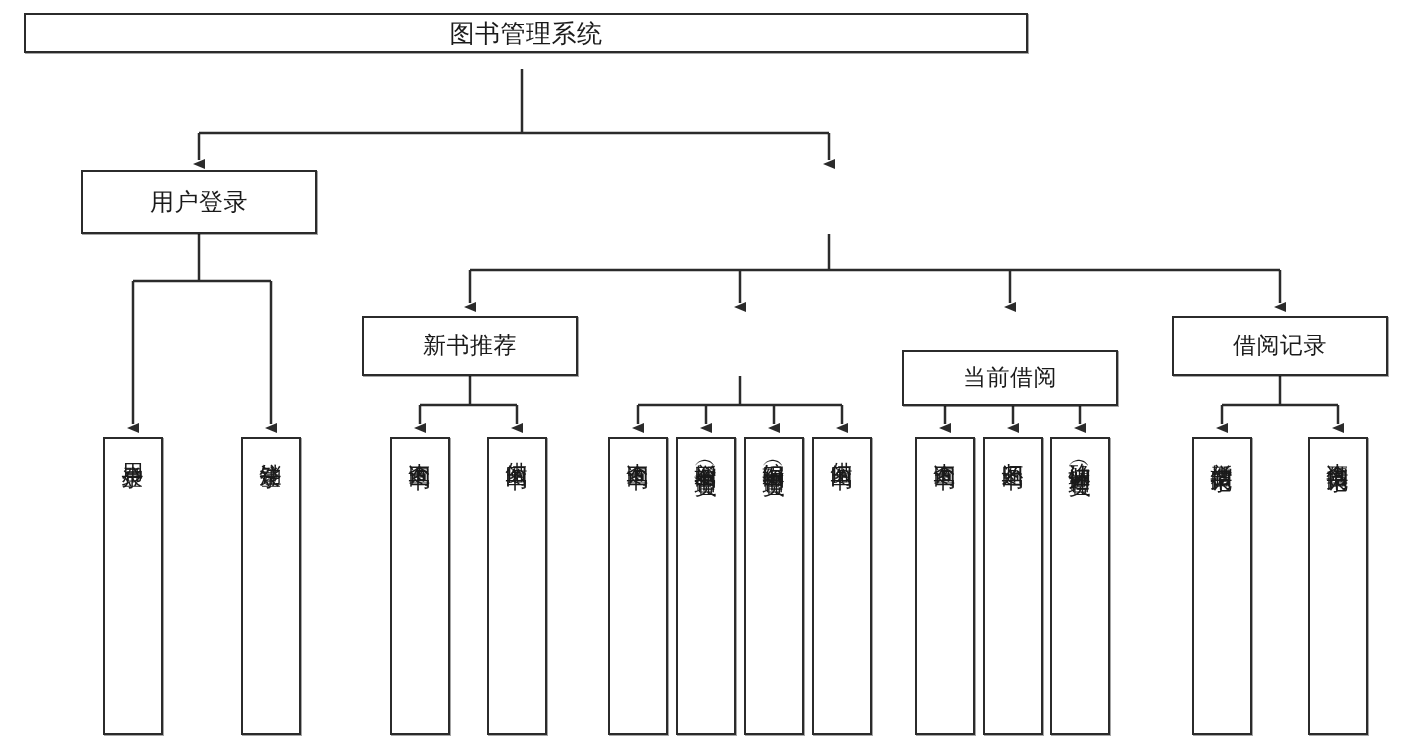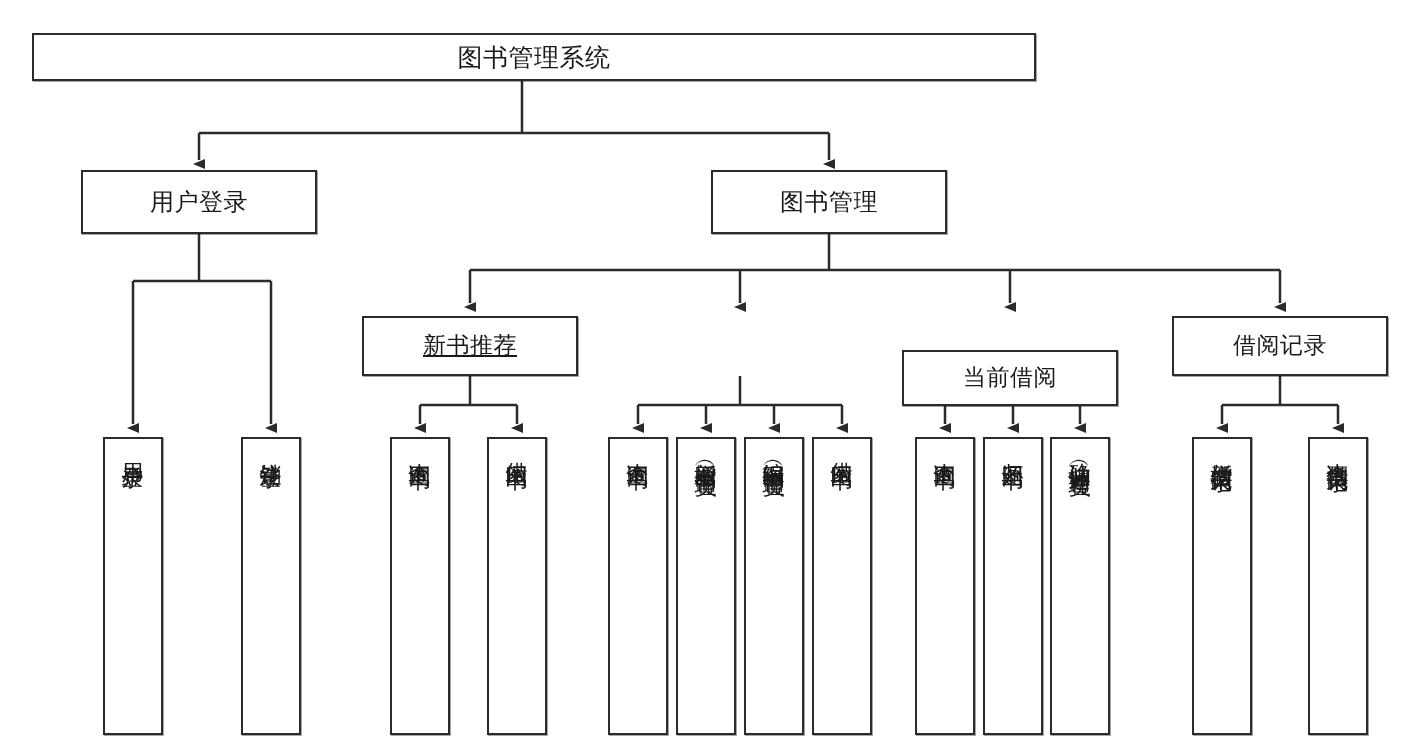--- a/index.html
+++ b/index.html
@@ -118,32 +118,29 @@
       <path d="M1013,405 L1013,424" marker-end="url(#arrow)"></path>
       <path d="M1080,405 L1080,424" marker-end="url(#arrow)"></path>
 
       <path d="M1280,376 L1280,405"></path>
       <path d="M1222,405 L1338,405"></path>
       <path d="M1222,405 L1222,424" marker-end="url(#arrow)"></path>
       <path d="M1338,405 L1338,424" marker-end="url(#arrow)"></path>
     </g>
   </svg>
 
-  <div class="node lvl0" style="left:32px; top:13px; width:1004px; height:48px;margin-top:20px;">
+  <div class="node lvl0" style="left:24px; top:13px; width:1004px; height:40px;">
     <span class="node-label">图书管理系统</span>
   </div>
 
   <div class="node lvl1" style="left:81px; top:170px; width:236px; height:64px;">
     <span class="node-label">用户登录</span>
   </div>
-  <div class="node lvl1" style="left:711px; top:170px; width:236px; height:64px;">
-    <span class="node-label">图书管理</span>
-  </div>
 
-  <div class="node lvl2" style="left:362px; top:316px; width:216px; height:60px;text-decoration:underline;">
+  <div class="node lvl2" style="left:362px; top:316px; width:216px; height:60px;">
     <span class="node-label">新书推荐</span>
   </div>
   <div class="node lvl2" style="left:902px; top:316px; width:216px; height:56px;margin-top:34px;">
     <span class="node-label">当前借阅</span>
   </div>
   <div class="node lvl2" style="left:1172px; top:316px; width:216px; height:60px;">
     <span class="node-label">借阅记录</span>
   </div>
 
   <div class="node leaf" style="left:103px; top:437px; width:60px; height:298px;">

